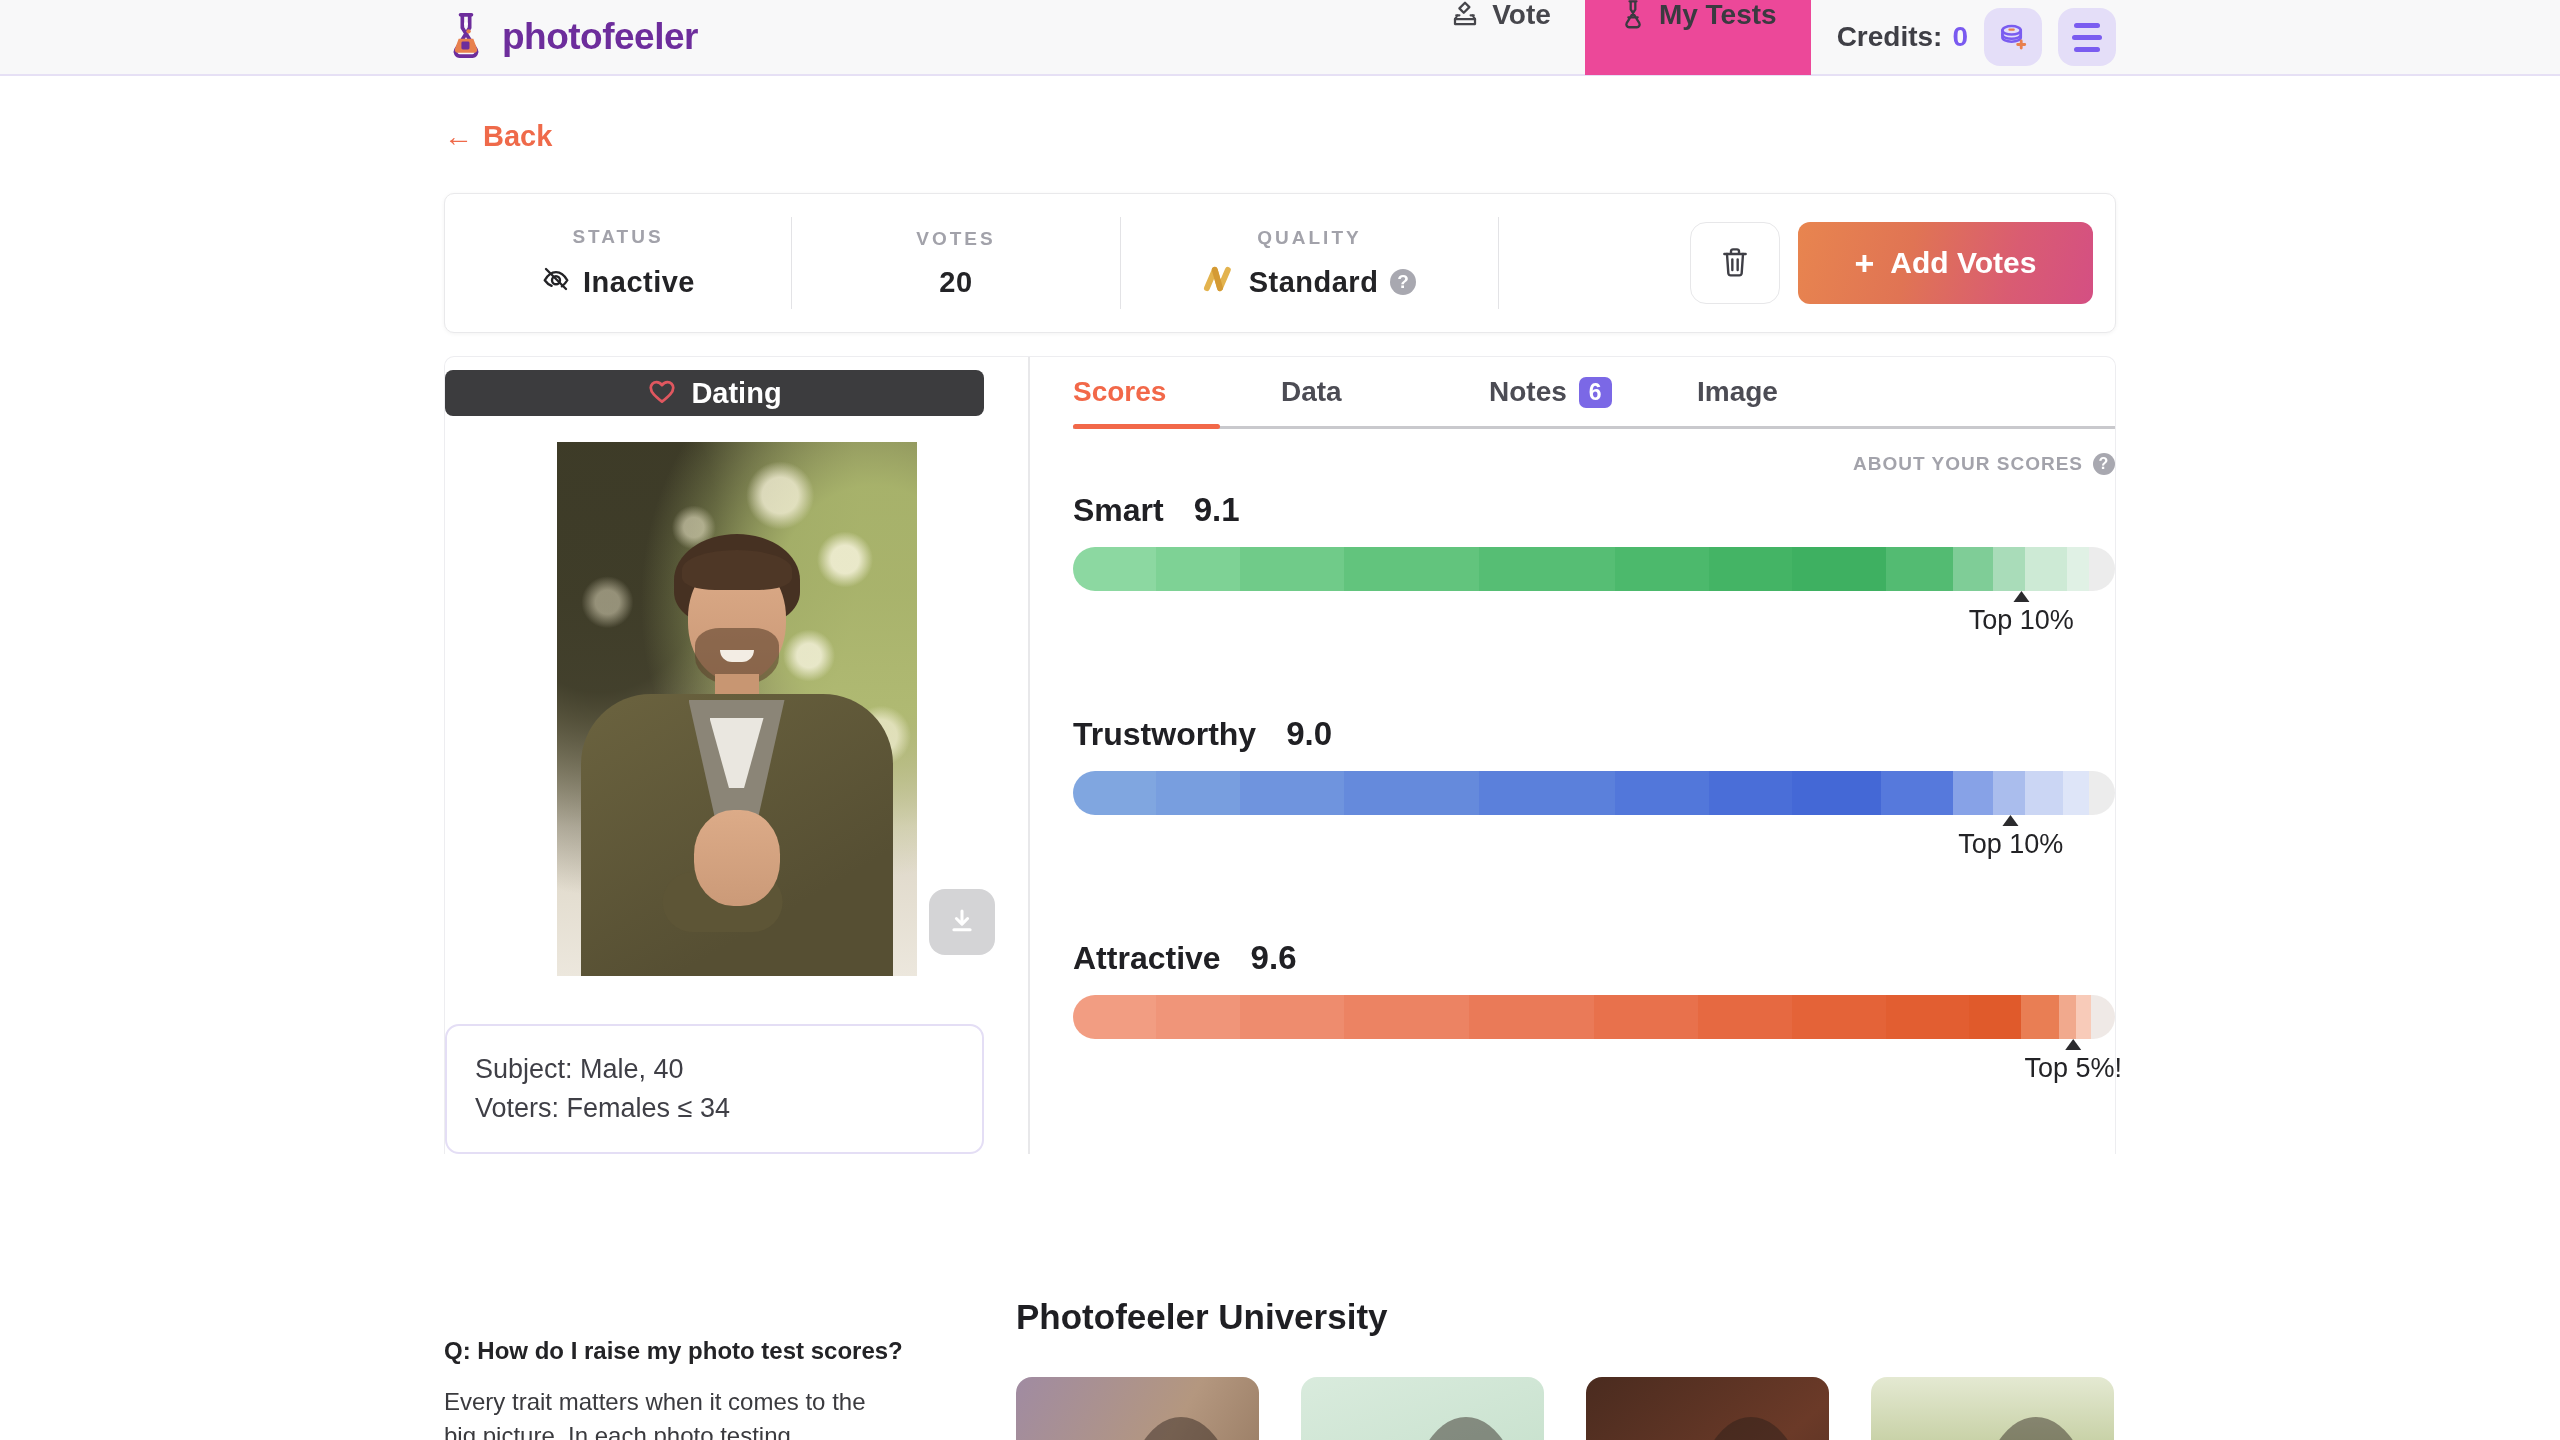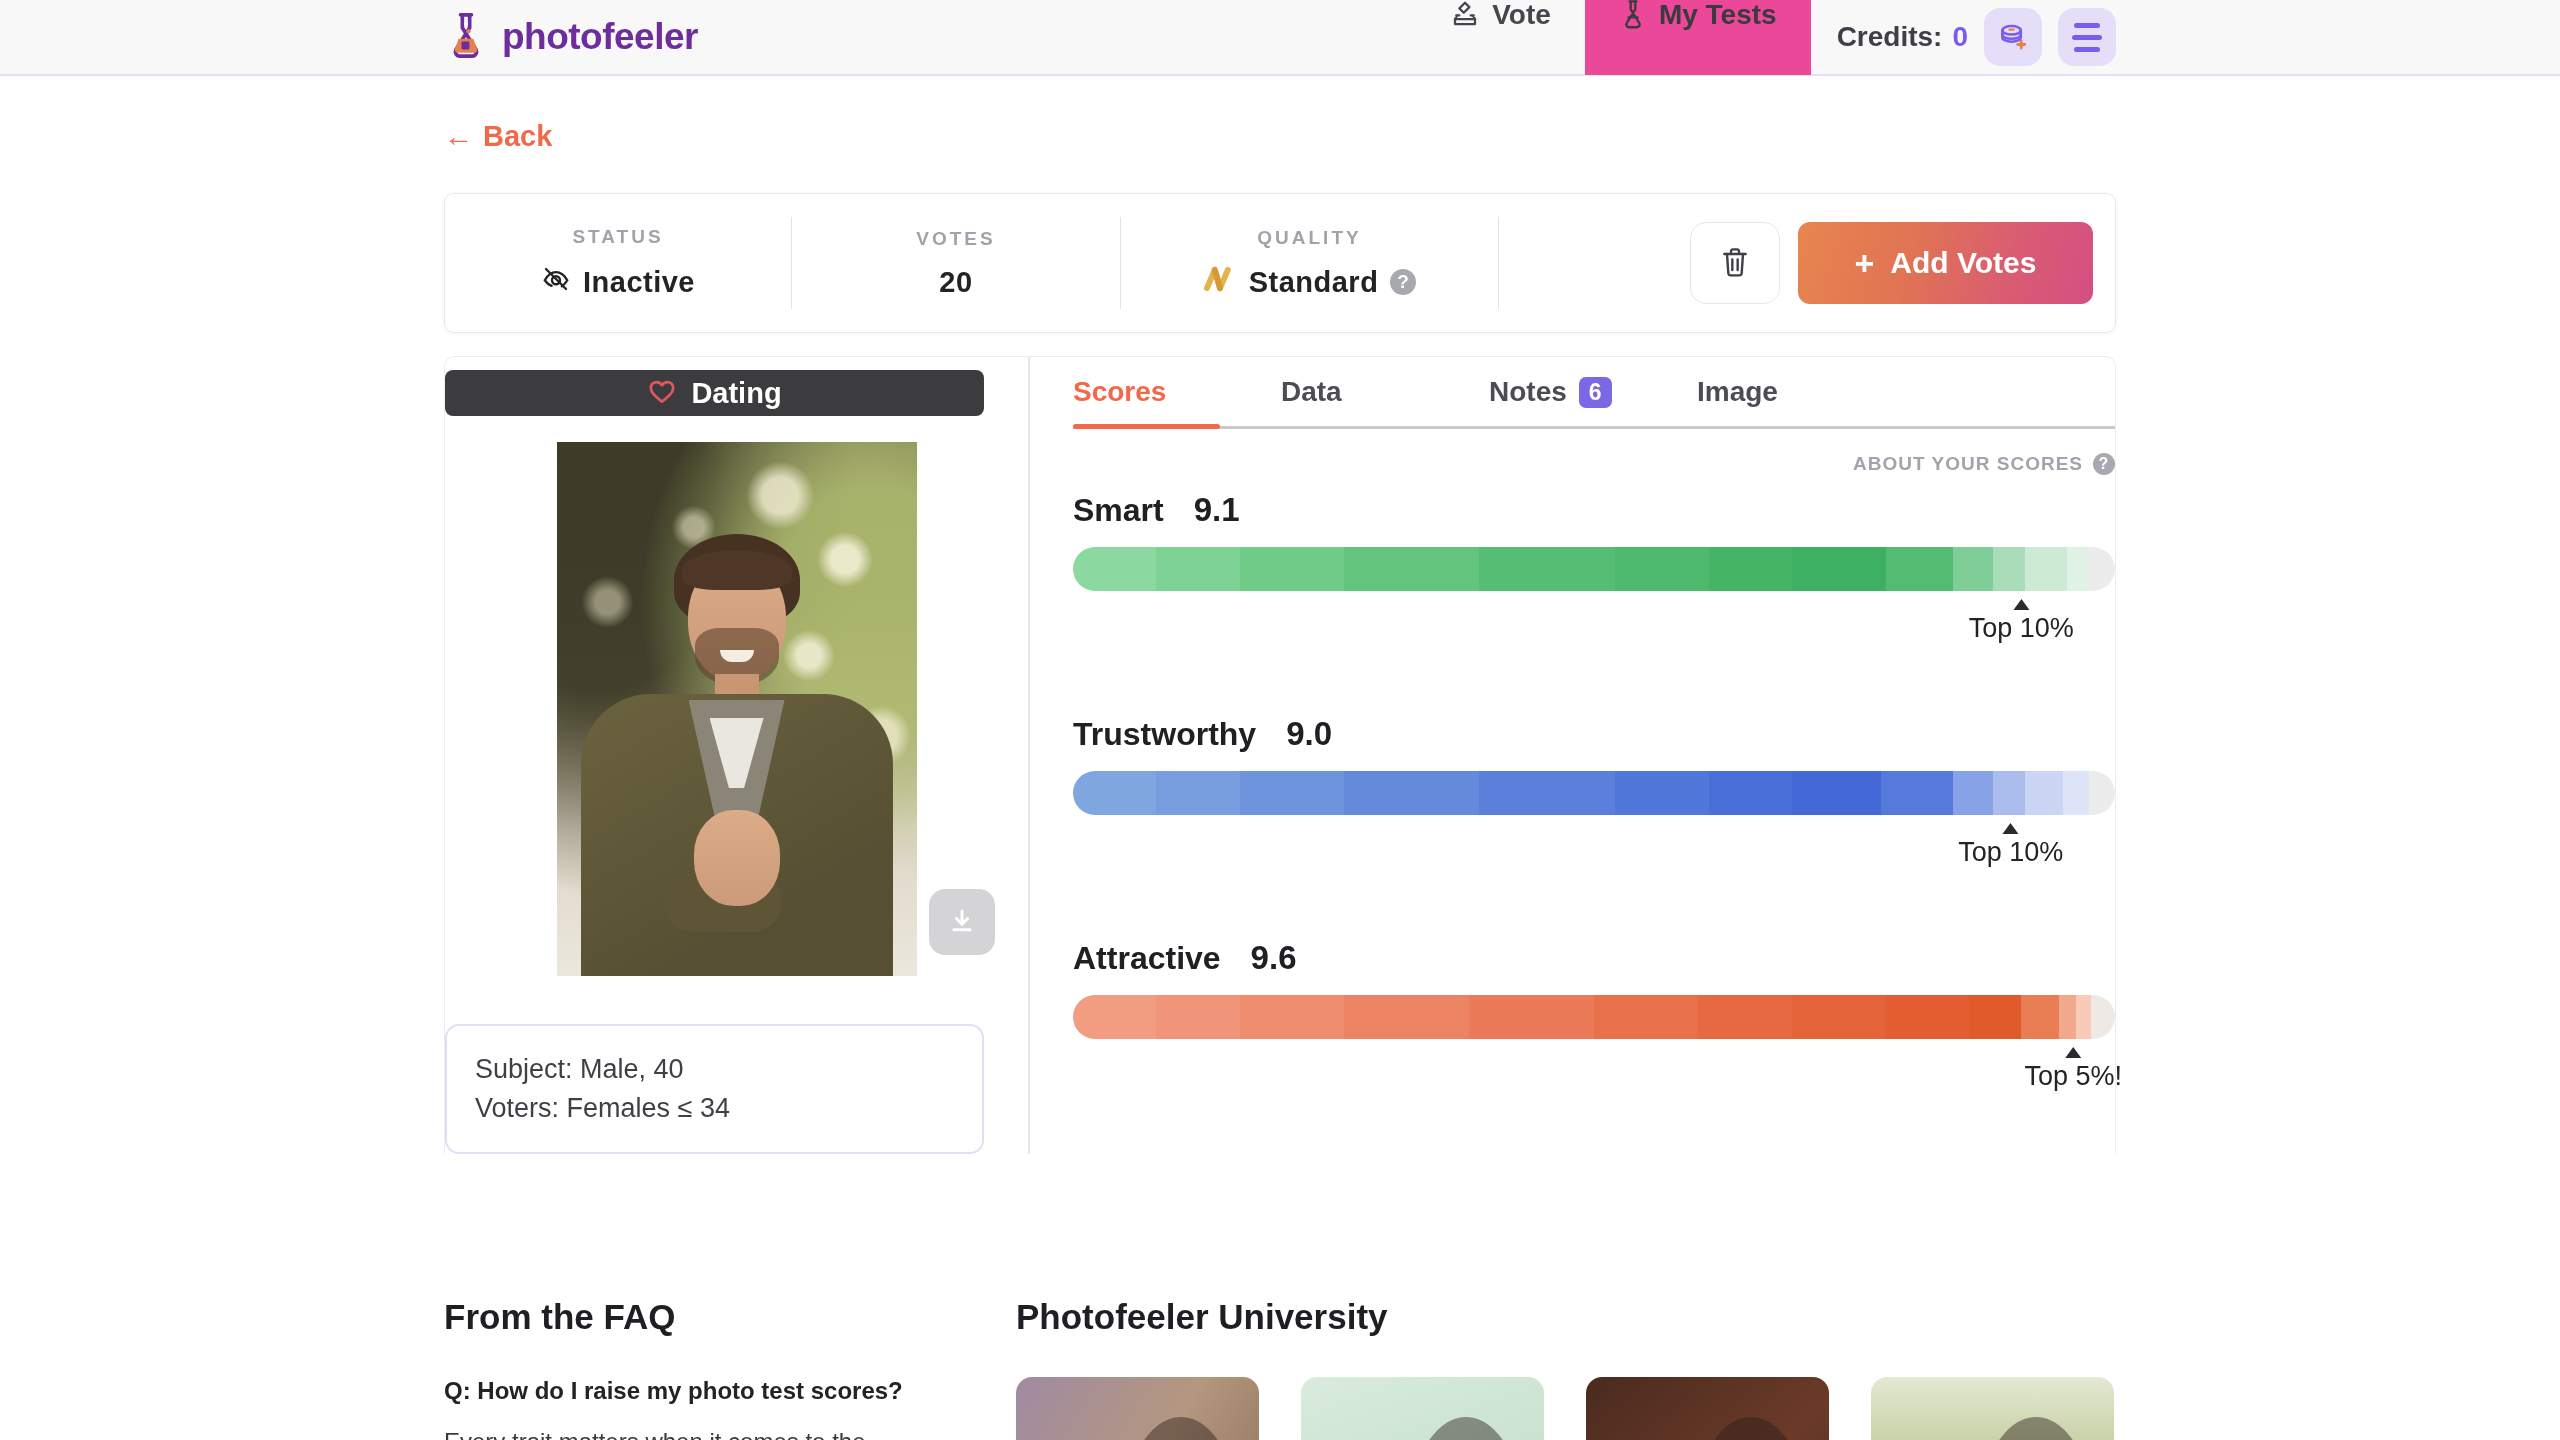--- a/index.html
+++ b/index.html
@@ -131,21 +131,21 @@
     #a9dcb9 88.3% 91.4%,#cdead5 91.4% 95.4%,#e0f1e5 95.4% 97.5%,#ececec 97.5% 100%); }
   .bar-blue { background:linear-gradient(to right,
     #80a6e0 0 8%,#789edf 8% 16%,#6f94de 16% 26%,#658adc 26% 39%,#5b80db 39% 52%,
     #5277da 52% 61%,#4a6ed8 61% 69%,#4468d6 69% 77.5%,#5679dc 77.5% 84.5%,#87a2e7 84.5% 88.3%,
     #aabded 88.3% 91.4%,#cbd6f4 91.4% 95%,#dee5f8 95% 97.5%,#ececec 97.5% 100%); }
   .bar-orange { background:linear-gradient(to right,
     #f29d82 0 8%,#f09579 8% 16%,#ee8c6e 16% 26%,#ec8363 26% 38%,#ea7a58 38% 50%,
     #e8714c 50% 60%,#e66941 60% 69%,#e46338 69% 78%,#e25e31 78% 86%,#e05a2b 86% 91%,
     #e97e54 91% 94.6%,#f1a98d 94.6% 96.3%,#f8cbb9 96.3% 97.7%,#efe9e6 97.7% 100%); }
   .marker-strip { position:relative; height:74px; }
-  .score-marker { position:absolute; top:8px; transform:translateX(-50%); display:flex;
+  .score-marker { position:absolute; top:0; transform:translateX(-50%); display:flex;
     flex-direction:column; align-items:center; }
   .marker-arrow { width:0; height:0; border-left:8px solid transparent;
     border-right:8px solid transparent; border-bottom:11px solid #2b2b2e; }
   .marker-label { margin-top:3px; font-size:27px; color:#232326; white-space:nowrap; }
 
   
   .lower { display:flex; margin-top:143px; }
   .lower-left { width:572px; }
   .faq-heading, .uni-heading { font-size:35px; font-weight:bold; color:#1f1f23; }
   .faq-q { margin-top:40px; font-size:24px; font-weight:bold; color:#232326; }
@@ -398,21 +398,20 @@
             <div class="marker-label">Top 5%!</div>
           </div>
         </div>
       </div>
     </div>
   </div>
 
   
   <div class="lower">
     <div class="lower-left">
-      <div class="faq-heading">From the FAQ</div>
       <div class="faq-q">Q: How do I raise my photo test scores?</div>
       <div class="faq-excerpt">Every trait matters when it comes to the big picture. In each photo testing category, we've...</div>
 
     </div>
 
     <div class="lower-right">
       <div class="uni-heading">Photofeeler University</div>
       <div class="cards-row">
         <div class="lesson-card lc1">
           <div class="lc-figure"></div>

